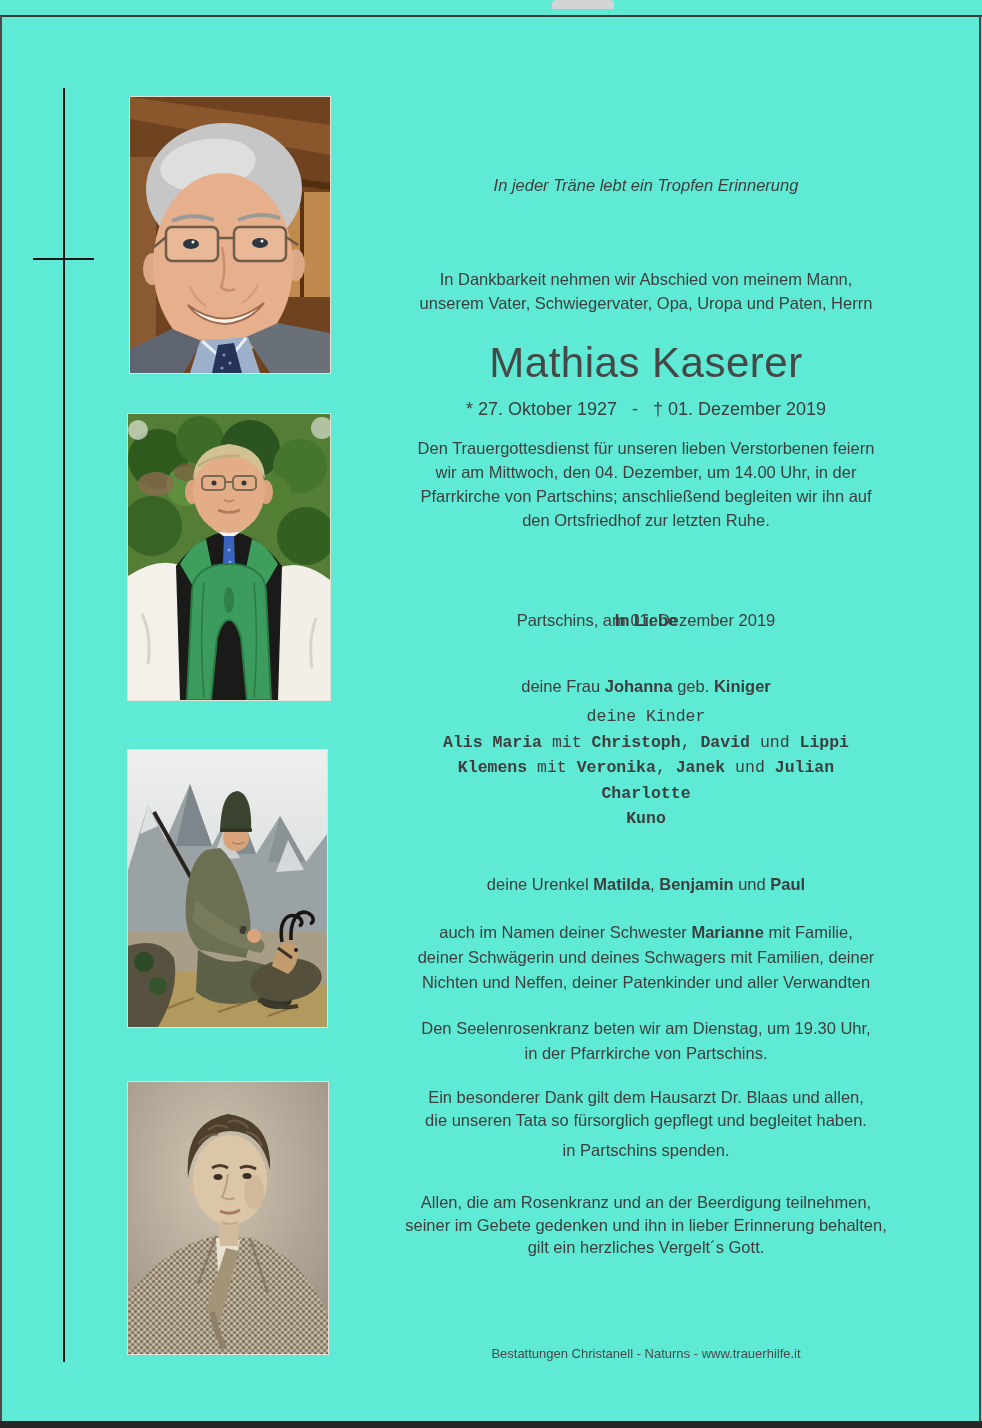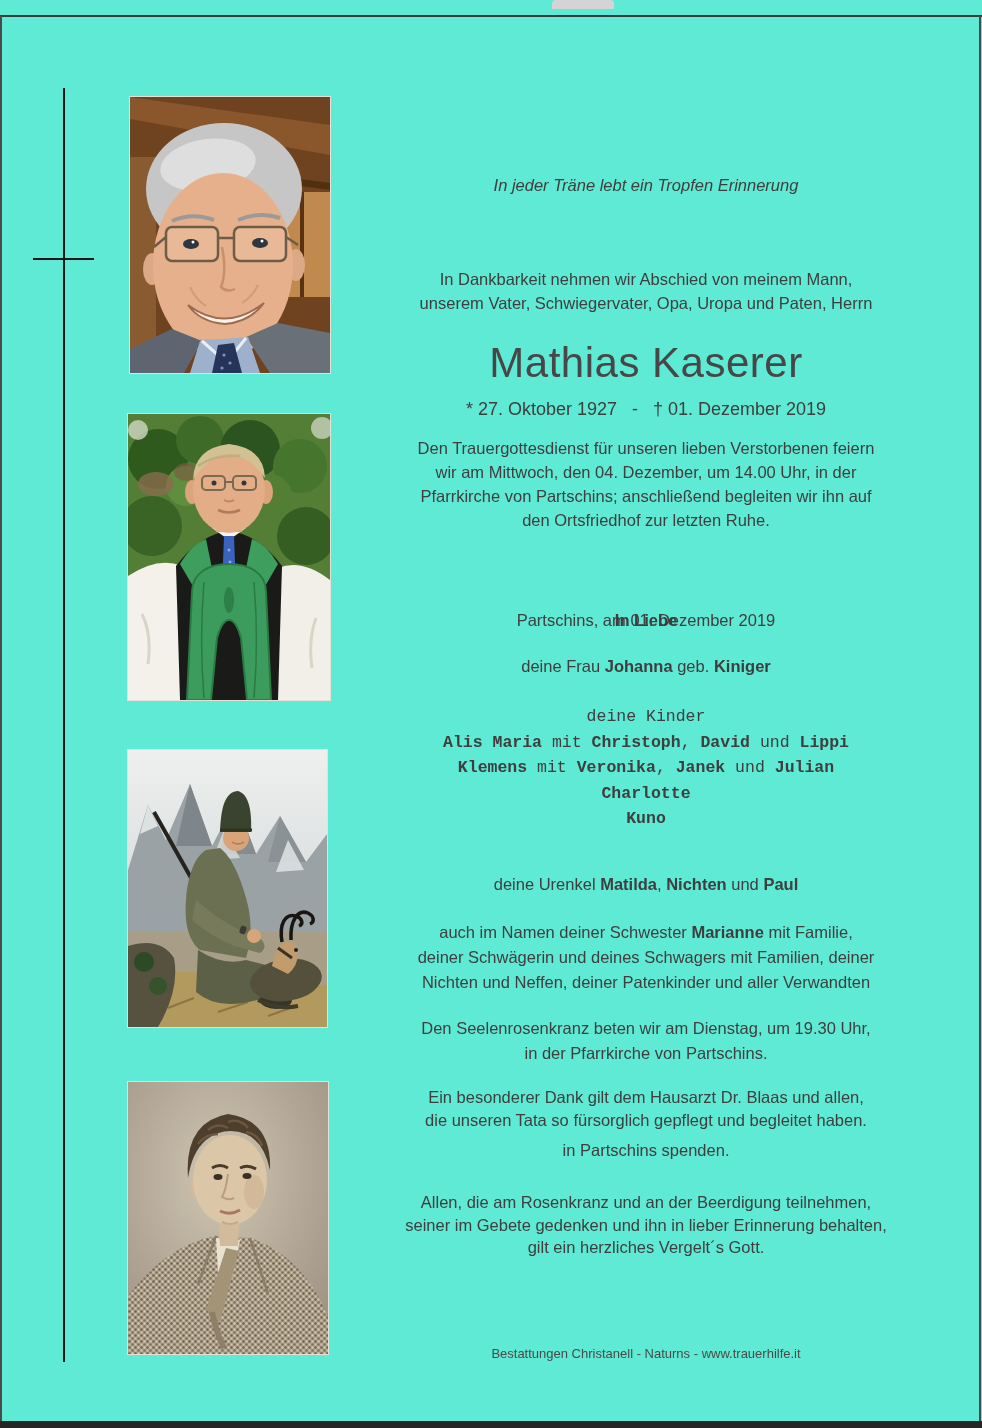--- a/index.html
+++ b/index.html
@@ -25,21 +25,21 @@
   .blk{position:absolute;left:372px;width:548px;text-align:center;font-size:16.5px;line-height:24px;}
   .line{white-space:nowrap;}
   .bold{font-weight:bold;}
   .epigraph{top:172px;font-style:italic;line-height:27px;}
   .intro{top:268px;line-height:23.5px;}
   .name{top:338px;font-size:42px;line-height:50px;color:#474747;letter-spacing:0.5px;}
   .dates{top:397px;font-size:18px;}
   .service{top:436px;line-height:24px;}
   .dateline{top:562px;margin-top:46px;}
   .inliebe{top:608px;font-weight:bold;}
-  .wife{top:654px;}
+  .wife{top:674px;}
   .kinder{top:704px;line-height:25.5px;font-family:Liberation Mono, monospace;}
   .urenkel{top:872px;}
   .extended{top:920px;line-height:25px;}
   .rosary{top:1016px;line-height:25px;}
   .thanks{top:1086px;line-height:23px;}
   .flowers{top:1139px;line-height:23px;}
   .closing{top:1191px;line-height:22.5px;}
   .footer{top:1342px;font-size:13px;color:#4a4a4a;}
 </style>
 </head>
@@ -246,21 +246,21 @@
   <div class="blk wife"><span>deine Frau </span><span class="bold">Johanna</span><span> geb. </span><span class="bold">Kiniger</span></div>
 
   <div class="blk kinder">
     <div class="line">deine Kinder</div>
     <div class="line"><span class="bold">Alis Maria</span><span> mit </span><span class="bold">Christoph</span><span>, </span><span class="bold">David</span><span> und </span><span class="bold">Lippi</span></div>
     <div class="line"><span class="bold">Klemens</span><span> mit </span><span class="bold">Veronika</span><span>, </span><span class="bold">Janek</span><span> und </span><span class="bold">Julian</span></div>
     <div class="line"><span class="bold">Charlotte</span></div>
     <div class="line"><span class="bold">Kuno</span></div>
   </div>
 
-  <div class="blk urenkel"><span>deine Urenkel </span><span class="bold">Matilda</span><span>, </span><span class="bold">Nichten</span><span> und </span><span class="bold">Paul</span></div>
+  <div class="blk urenkel"><span>deine Urenkel </span><span class="bold">Matilda</span><span>, </span><span class="bold">Benjamin</span><span> und </span><span class="bold">Paul</span></div>
 
   <div class="blk extended">
     <div class="line"><span>auch im Namen deiner Schwester </span><span class="bold">Marianne</span><span> mit Familie,</span></div>
     <div class="line">deiner Schwägerin und deines Schwagers mit Familien, deiner</div>
     <div class="line">Nichten und Neffen, deiner Patenkinder und aller Verwandten</div>
   </div>
 
   <div class="blk rosary">
     <div class="line">Den Seelenrosenkranz beten wir am Dienstag, um 19.30 Uhr,</div>
     <div class="line">in der Pfarrkirche von Partschins.</div>

